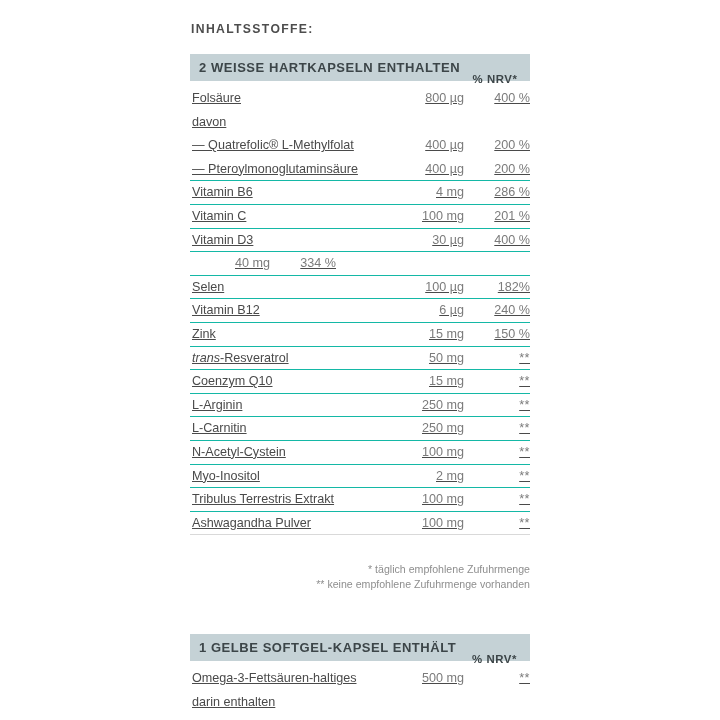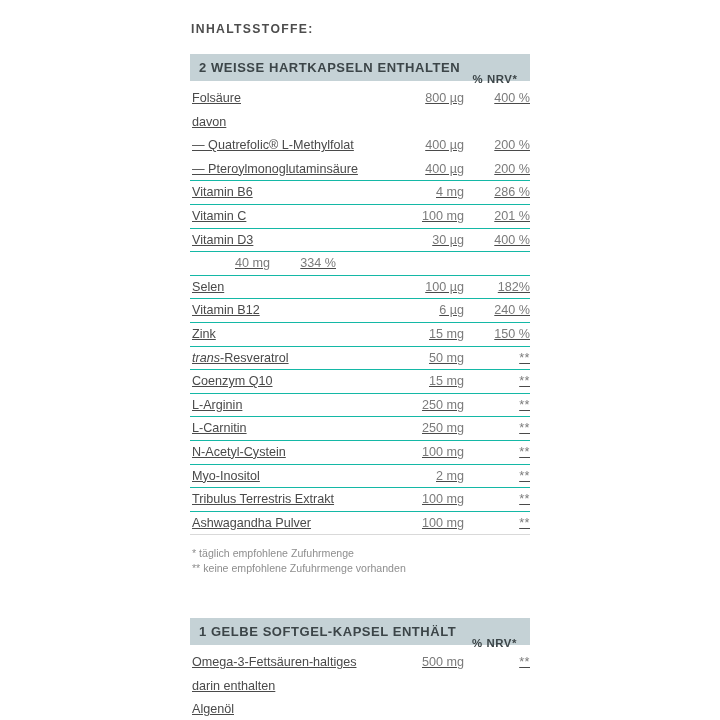--- a/index.html
+++ b/index.html
@@ -118,22 +118,23 @@
     box-sizing: border-box;
   }
   .r-nrv.stars {
     letter-spacing: 0.5px;
   }
   .bottom-rule {
     border-top: 1px solid #d9d9d9;
     margin-top: 0;
   }
   .footnotes {
-    margin-top: 11px;
+    margin-top: 27px;
     padding-left: 2px;
+    text-align: right;
   }
   .footnotes div {
     font-size: 10.6px;
     color: #8e8e8e;
     line-height: 15px;
     white-space: nowrap;
   }
   .block-gap { height: 42px; }
 </style>
 </head>

